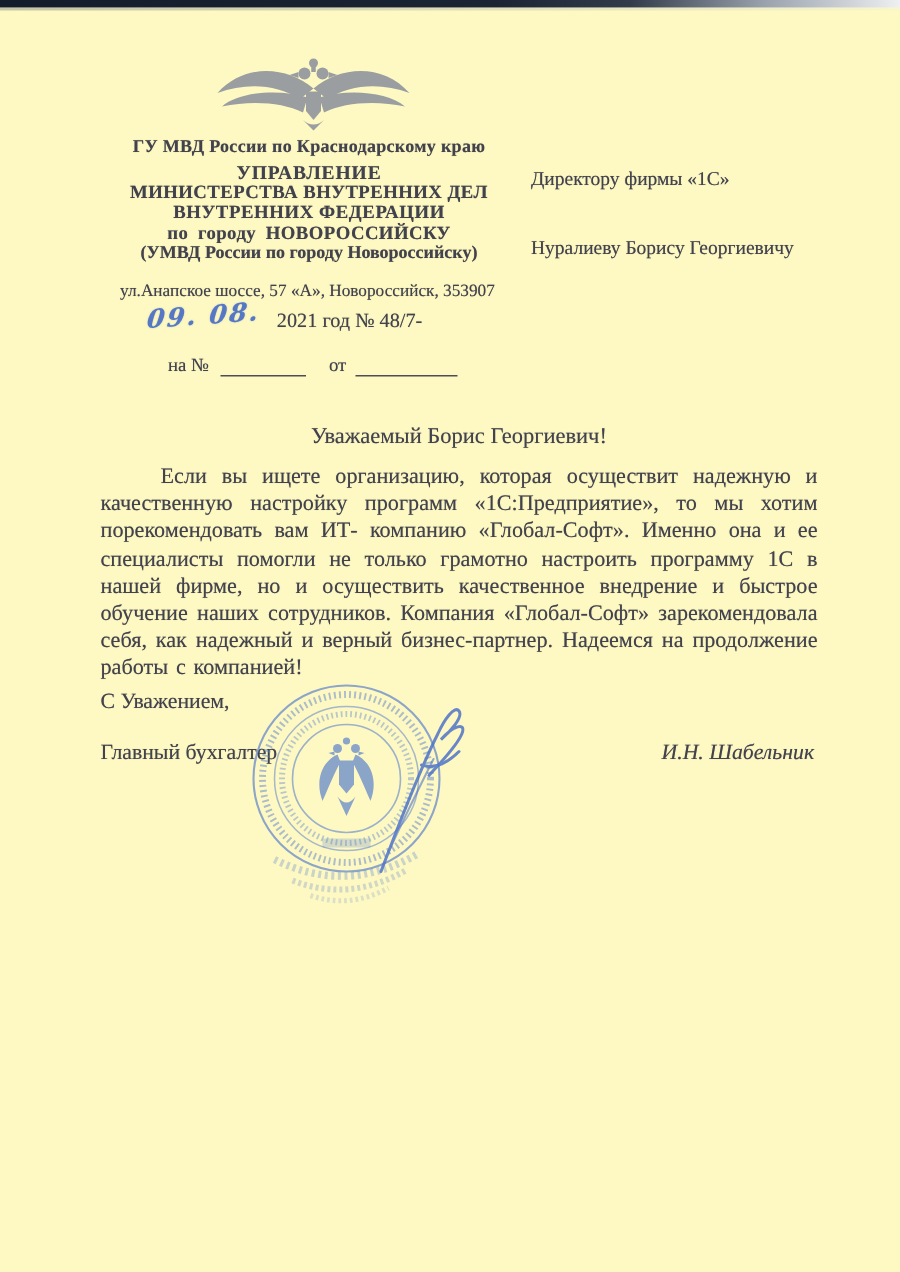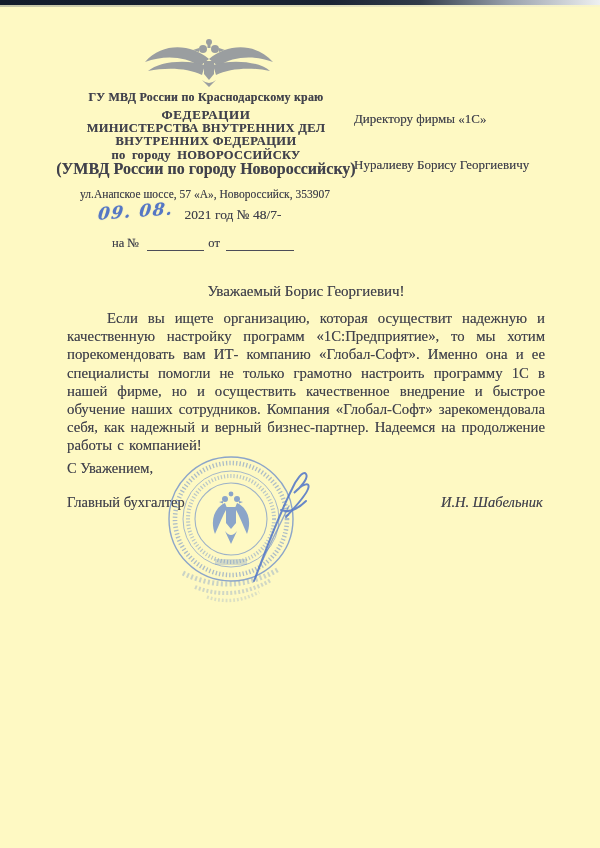--- a/index.html
+++ b/index.html
@@ -20,35 +20,35 @@
   
   .emblem{position:absolute;left:143px;top:34px;width:132px;height:54px;}
   .agency{position:absolute;left:55px;top:90px;width:302px;text-align:center;
     font-weight:bold;font-size:12px;letter-spacing:.2px;}
   .org{position:absolute;left:50px;top:108px;width:312px;text-align:center;font-weight:bold;}
   .org div{line-height:13.6px;}
   .org .l0{font-size:13px;letter-spacing:.6px;}
   .org .l1{font-size:12.5px;letter-spacing:.3px;text-align:center;}
   .org .l2{font-size:12.5px;letter-spacing:.4px;}
   .org .l3{font-size:12.5px;letter-spacing:.3px;word-spacing:3px;}
-  .org .l4{font-size:16px;text-align:center;}
+  .org .l4{font-size:12px;text-align:center;}
   .address{position:absolute;left:40px;top:188px;width:330px;text-align:center;font-size:11.5px;}
   .dateline{position:absolute;left:98px;top:203px;white-space:nowrap;}
   .hand-date{
     display:inline-block;color:#5577c4;font-family:"DejaVu Serif",serif;
     font-style:italic;font-weight:bold;font-size:17px;letter-spacing:1.5px;
     transform:rotate(-4deg) skewX(-10deg);position:relative;top:-2px;
     text-shadow:0 0 1px rgba(85,119,196,.5);
   }
   .typed-date{font-size:13.5px;margin-left:7px;}
   .refline{position:absolute;left:112px;top:236px;font-size:12.5px;white-space:nowrap;}
   .blank{display:inline-block;border-bottom:1px solid #4c4d57;height:12px;vertical-align:bottom;}
   .blank.b1{width:57px;margin-left:8px;}
   .blank.b2{width:68px;margin-left:6px;}
-  .refline .from{margin-left:4px;}
+  .refline .from{margin-left:15px;}
   
   .recipient{position:absolute;left:354px;top:112px;width:230px;font-size:13px;}
   .recipient div{line-height:14px;}
   .recipient .r1{margin-bottom:32px;}
   
   .salutation{position:absolute;left:67px;top:283px;width:478px;text-align:center;font-size:15px;}
   .bodytext{
     position:absolute;left:67px;top:309px;width:478px;margin:0;
     font-size:14.8px;line-height:18.2px;text-align:justify;text-indent:40px;
     word-spacing:1.5px;
@@ -83,21 +83,21 @@
         <rect x="64.5" y="10" width="3" height="4"></rect>
         <path d="M61,27 h10 v13 l-5,6 -5,-6 z"></path>
         <path d="M59,46 q7,6 14,0 l-7,7 z"></path>
       </g>
     </svg>
   </div>
 
   <div class="agency txt">ГУ МВД России по Краснодарскому краю</div>
 
   <div class="org txt">
-    <div class="l0">ФЕДЕРАЦИИ</div>
+    <div class="l0">УПРАВЛЕНИЕ</div>
     <div class="l1">МИНИСТЕРСТВА ВНУТРЕННИХ ДЕЛ</div>
     <div class="l2">ВНУТРЕННИХ ФЕДЕРАЦИИ</div>
     <div class="l3">по городу НОВОРОССИЙСКУ</div>
     <div class="l4">(УМВД России по городу Новороссийску)</div>
   </div>
 
   <div class="address txt">ул.Анапское шоссе, 57 «А», Новороссийск, 353907</div>
 
   <div class="dateline">
     <span class="hand-date">09. 08.</span>

